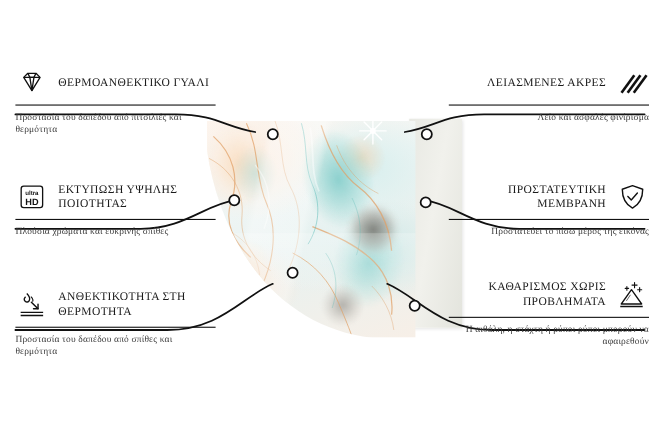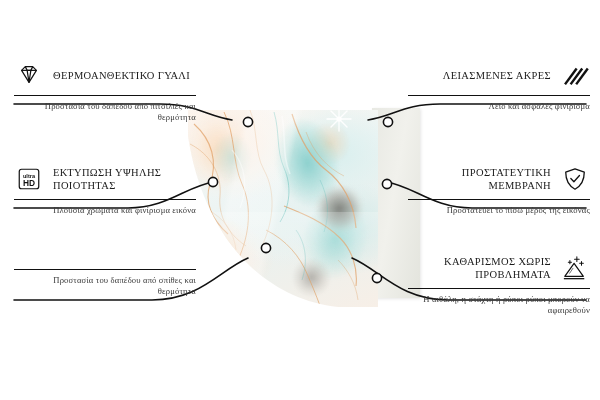--- a/index.html
+++ b/index.html
@@ -119,21 +119,20 @@
     color:#1b1b1b;
     font-weight:400;
     text-transform:uppercase;
   }
   .f-rule{height:1px;background:#111;margin:5px 0 5px;width:100%;}
   .f-desc{
     font-size:8.6px;
     line-height:11.2px;
     color:#3a3a3a;
     letter-spacing:.15px;
-    text-align:right;
   }
 
   
   #feat-heat-glass{top:62px;}
   #feat-print{top:166px;}
   #feat-heat-res{top:264px;}
   #feat-edges{top:62px;}
   #feat-membrane{top:166px;}
   #feat-clean{top:255px;}
 </style>
@@ -239,24 +238,37 @@
       <span class="f-icon">
         <svg viewBox="0 0 30 28" width="28" height="26">
           <rect x="4.5" y="3.5" width="21" height="21" rx="2.5" fill="none" stroke="#111" stroke-width="1.3"></rect>
           <text x="15" y="12.4" text-anchor="middle" font-family="Liberation Sans, sans-serif" font-size="6" font-weight="bold" fill="#111">ultra</text>
           <text x="15" y="21.5" text-anchor="middle" font-family="Liberation Sans, sans-serif" font-size="9" font-weight="bold" fill="#111">HD</text>
         </svg>
       </span>
       <span class="f-title">ΕΚΤΥΠΩΣΗ ΥΨΗΛΗΣ ΠΟΙΟΤΗΤΑΣ</span>
     </div>
     <div class="f-rule"></div>
-    <div class="f-desc">Πλούσια χρώματα και φινίρισμα εικόνα</div>
+    <div class="f-desc">Πλούσια χρώματα και ευκρινής σπίθες</div>
   </div>
 
   <div class="feature left" id="feat-heat-res">
+    <div class="f-head">
+      <span class="f-icon">
+        <svg viewBox="0 0 30 28" width="28" height="26">
+          <path d="M10,3 C12.6,5.6 13.4,8 12.4,10 C11.6,11.6 9.6,11.8 8.4,10.6 C7.2,9.4 7.6,7.4 8.8,6.2" fill="none" stroke="#111" stroke-width="1.3" stroke-linejoin="round"></path>
+          <path d="M14,6 C16,8 16.4,9.8 15.6,11" fill="none" stroke="#111" stroke-width="1.1"></path>
+          <path d="M14.5,11.5 L21,18" fill="none" stroke="#111" stroke-width="1.4" stroke-linecap="round"></path>
+          <path d="M21,18 L21,13.5 M21,18 L16.6,18" fill="none" stroke="#111" stroke-width="1.4" stroke-linecap="round"></path>
+          <line x1="4" y1="21.5" x2="26" y2="21.5" stroke="#111" stroke-width="1.4"></line>
+          <line x1="4" y1="24.5" x2="26" y2="24.5" stroke="#111" stroke-width="1.4"></line>
+        </svg>
+      </span>
+      <span class="f-title">ΑΝΘΕΚΤΙΚΟΤΗΤΑ ΣΤΗ ΘΕΡΜΟΤΗΤΑ</span>
+    </div>
     <div class="f-rule"></div>
     <div class="f-desc">Προστασία του δαπέδου από σπίθες και θερμότητα</div>
   </div>
 
   <div class="feature right" id="feat-membrane">
     <div class="f-head">
       <span class="f-icon">
         <svg viewBox="0 0 30 28" width="28" height="26">
           <path d="M15,3 L25,6.5 C25,15 21.5,21.5 15,25 C8.5,21.5 5,15 5,6.5 Z" fill="none" stroke="#111" stroke-width="1.4" stroke-linejoin="round"></path>
           <path d="M10.5,13.5 L13.8,17 L19.8,10.2" fill="none" stroke="#111" stroke-width="1.4" stroke-linecap="round" stroke-linejoin="round"></path>

